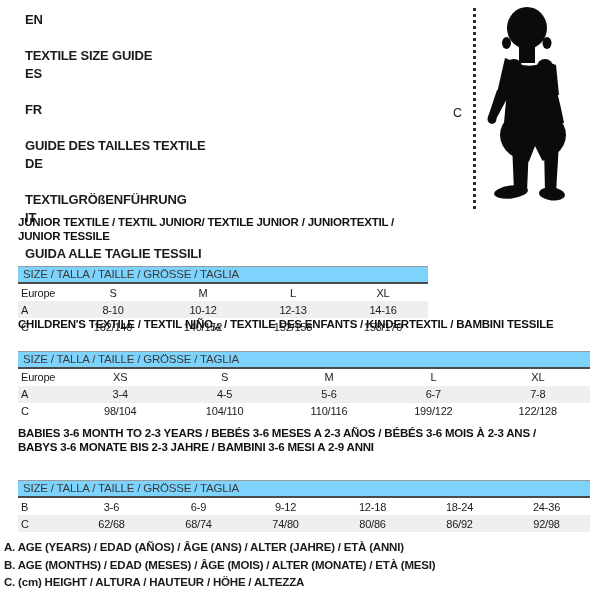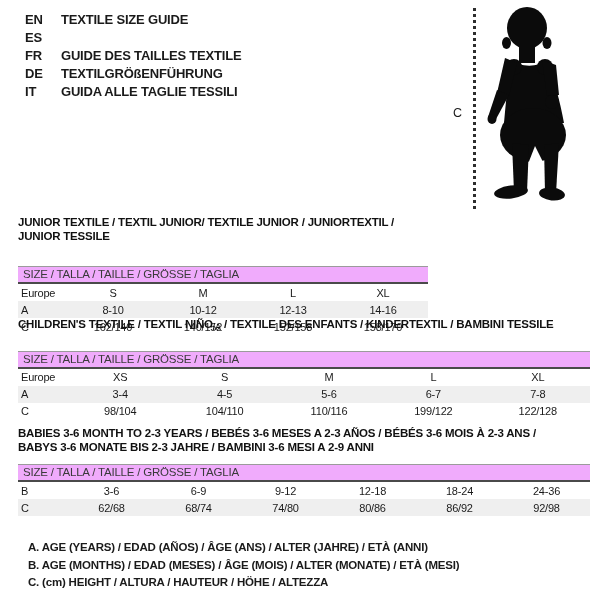--- a/index.html
+++ b/index.html
@@ -4,53 +4,53 @@
 <style>
   html,body { margin:0; padding:0; background:#ffffff; }
   .page {
     position:relative; width:600px; height:600px; background:#ffffff;
     font-family:"Liberation Sans", sans-serif; color:#1a1a1a; overflow:hidden;
     letter-spacing:-0.2px;
   }
 
   
   .lang-list { position:absolute; left:25px; top:11px; font-weight:bold; font-size:13px; line-height:18px; }
-  .lang-row { display:flex; }
+  .lang-row { display:flex;flex-direction:column; }
   .lang-code { width:36px; flex:0 0 36px; }
 
   
   .dash-line {
     position:absolute; left:473px; top:8px; width:2.5px; height:202px;
     background:repeating-linear-gradient(to bottom,#2d2d2d 0 3px, transparent 3px 6px);
   }
   .measure-label { position:absolute; left:453px; top:106px; font-size:12.5px; }
   .silhouette { position:absolute; left:487px; top:5px; }
 
   
   .block { position:absolute; left:18px; }
   .block.t1 { top:216px; width:410px; }
   .block.t2 { top:318px; width:572px; }
   .block.t3 { top:427px; width:572px; }
   .block-title { font-weight:bold; font-size:11.5px; line-height:13.5px; color:#111; }
   .t1 .block-title { margin-bottom:23px; }
   .t2 .block-title { margin-bottom:16px; }
-  .t3 .block-title { margin-bottom:10px; }
+  .t3 .block-title { margin-bottom:26px; }
   .title-sub { font-size:8.5px; vertical-align:-2px; }
 
   .size-bar {
-    background:#f0abfc; border-top:1px solid #9b9b9b; border-bottom:2px solid #4a4a4a;
+    background:#7dd3fc; border-top:1px solid #9b9b9b; border-bottom:2px solid #4a4a4a;
     font-size:11.5px; color:#3a3a3a; line-height:13px; padding:1px 0 1px 5px;
   }
   table.size-table { border-collapse:collapse; width:100%; table-layout:fixed; font-size:11px; }
   table.size-table td { height:17px; padding:0; text-align:center; white-space:nowrap; }
   table.size-table td.rowlabel { text-align:left; padding-left:3px; }
   tr.shaded { background:#efefef; }
 
   
-  .footnotes { position:absolute; left:28px; top:539px; font-weight:bold; font-size:11.5px; line-height:17.5px; }
+  .footnotes { position:absolute; left:4px; top:539px; font-weight:bold; font-size:11.5px; line-height:17.5px; }
 </style>
 </head>
 <body>
 
 <div class="page">
 
   <div class="lang-list">
     <div class="lang-row">
       <span class="lang-code">EN</span>
       <span class="lang-label">TEXTILE SIZE GUIDE</span>

